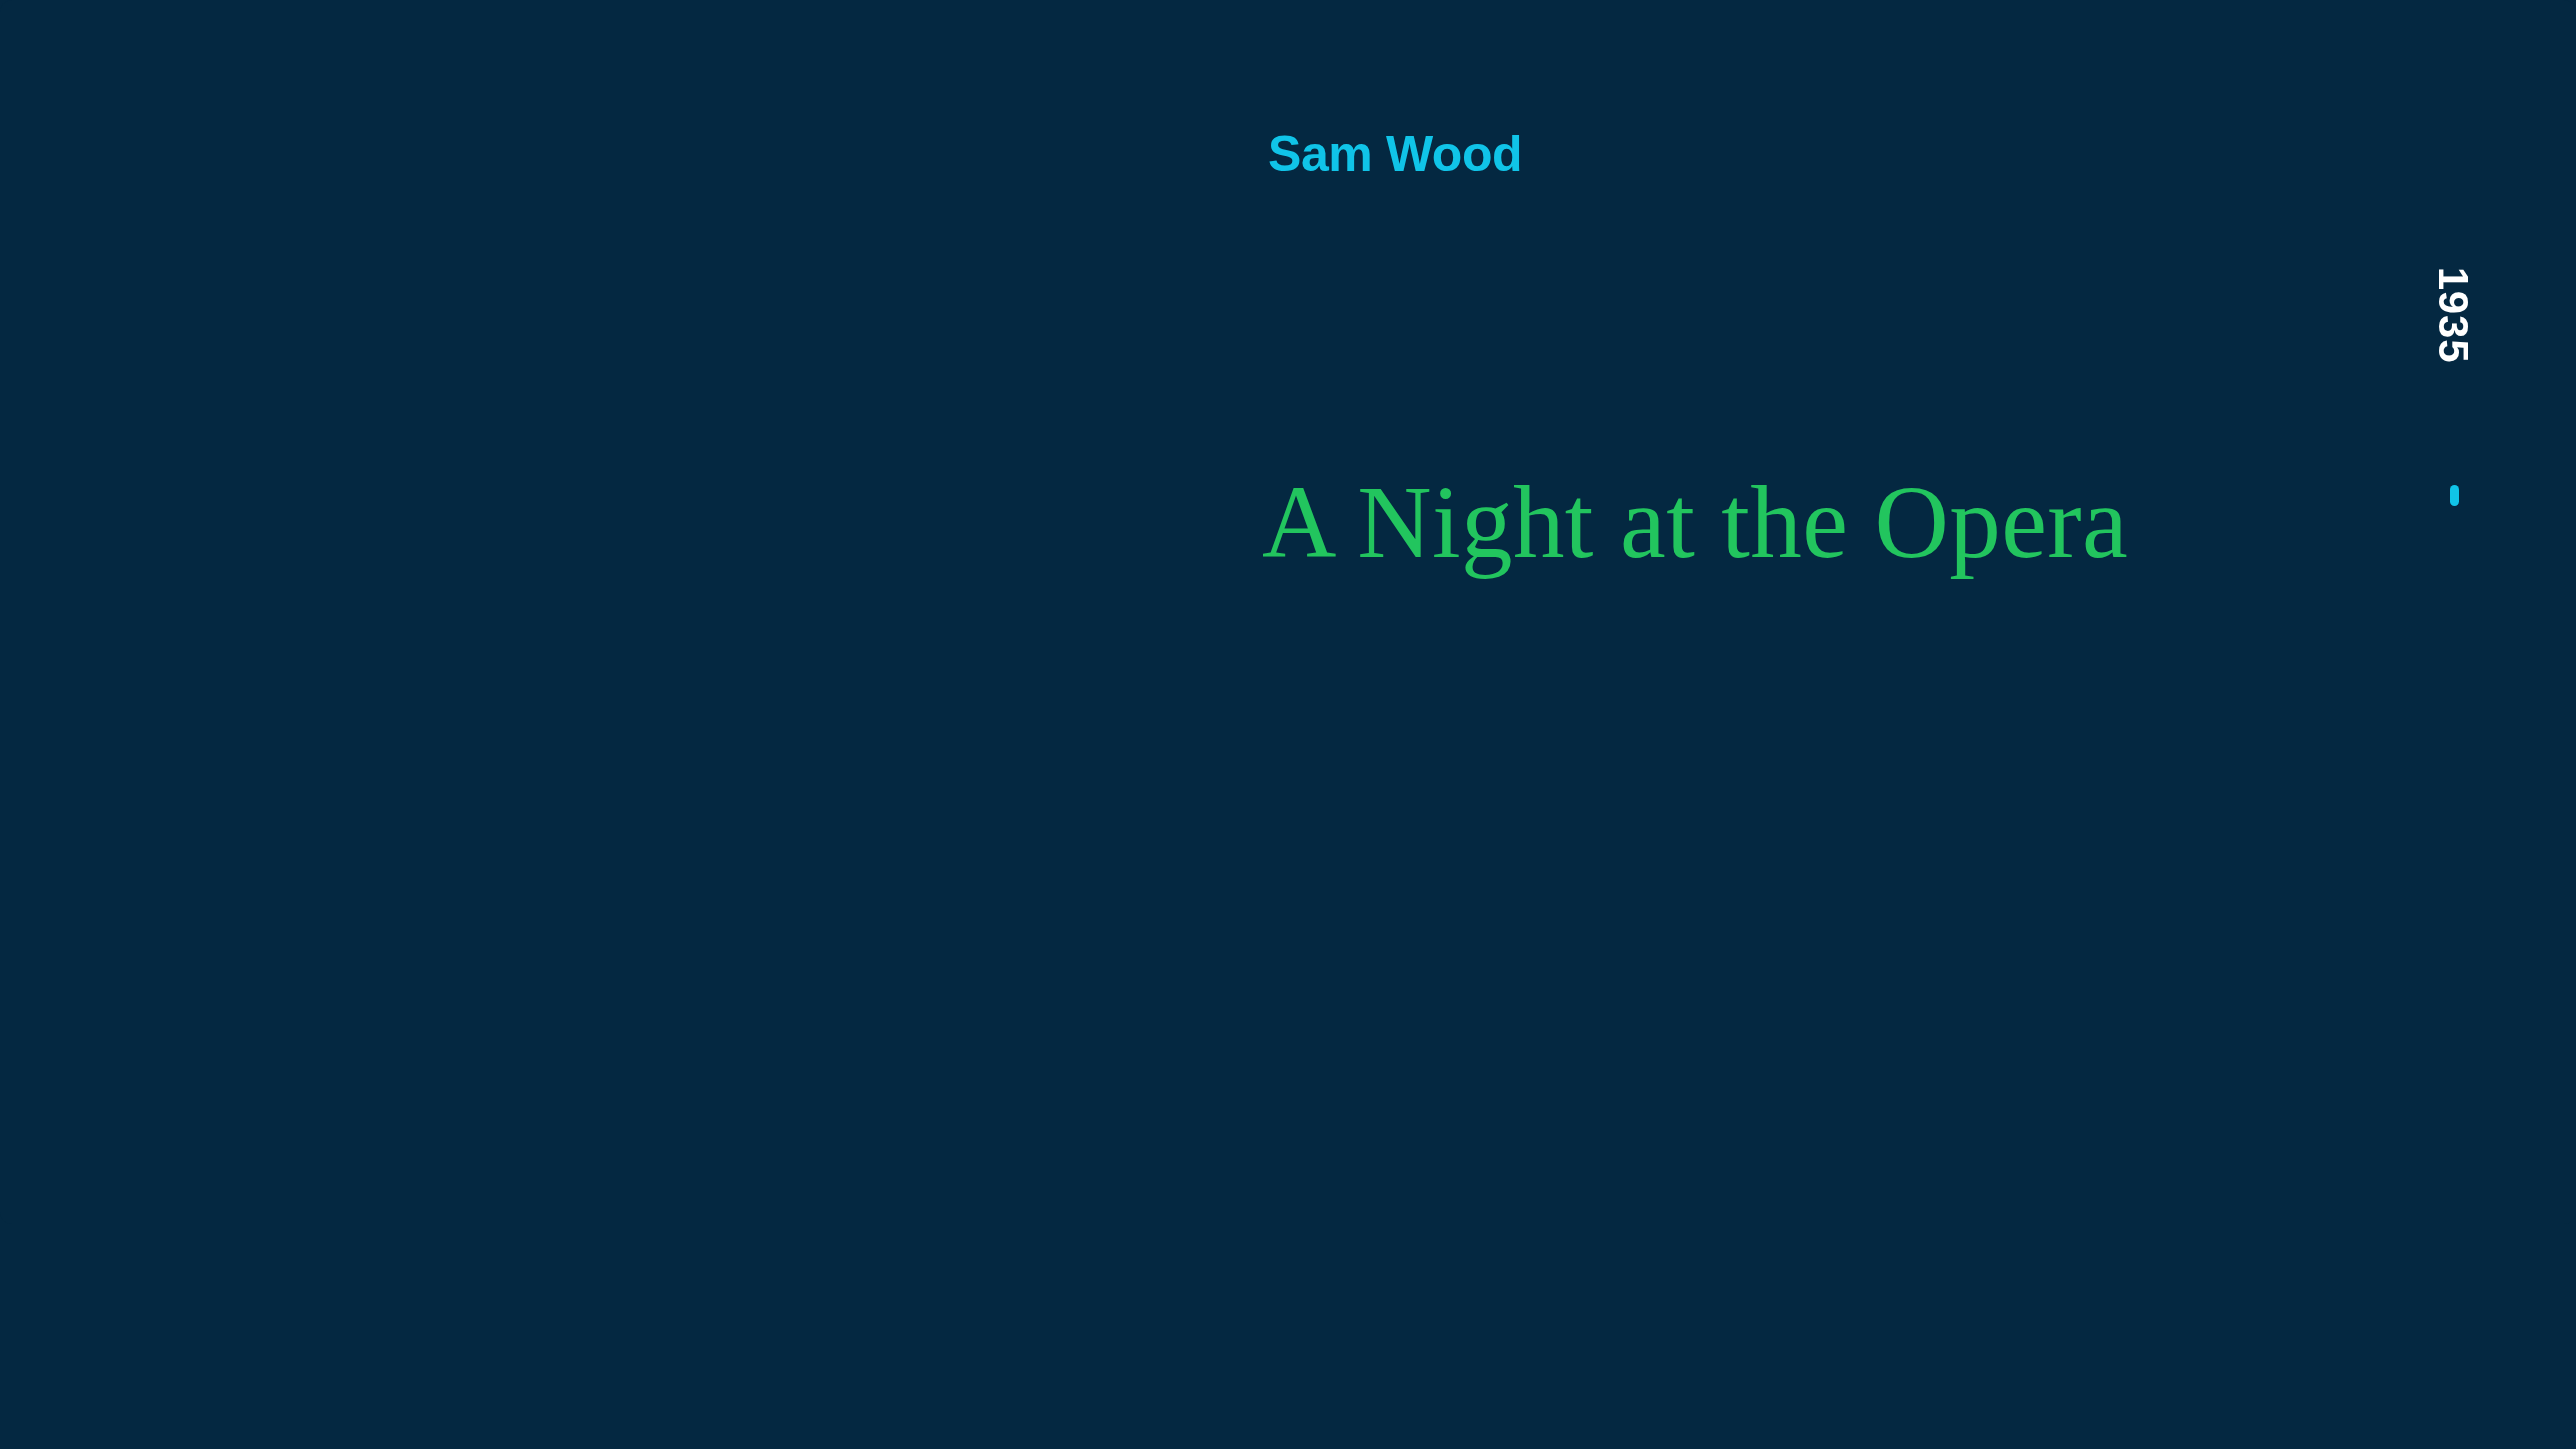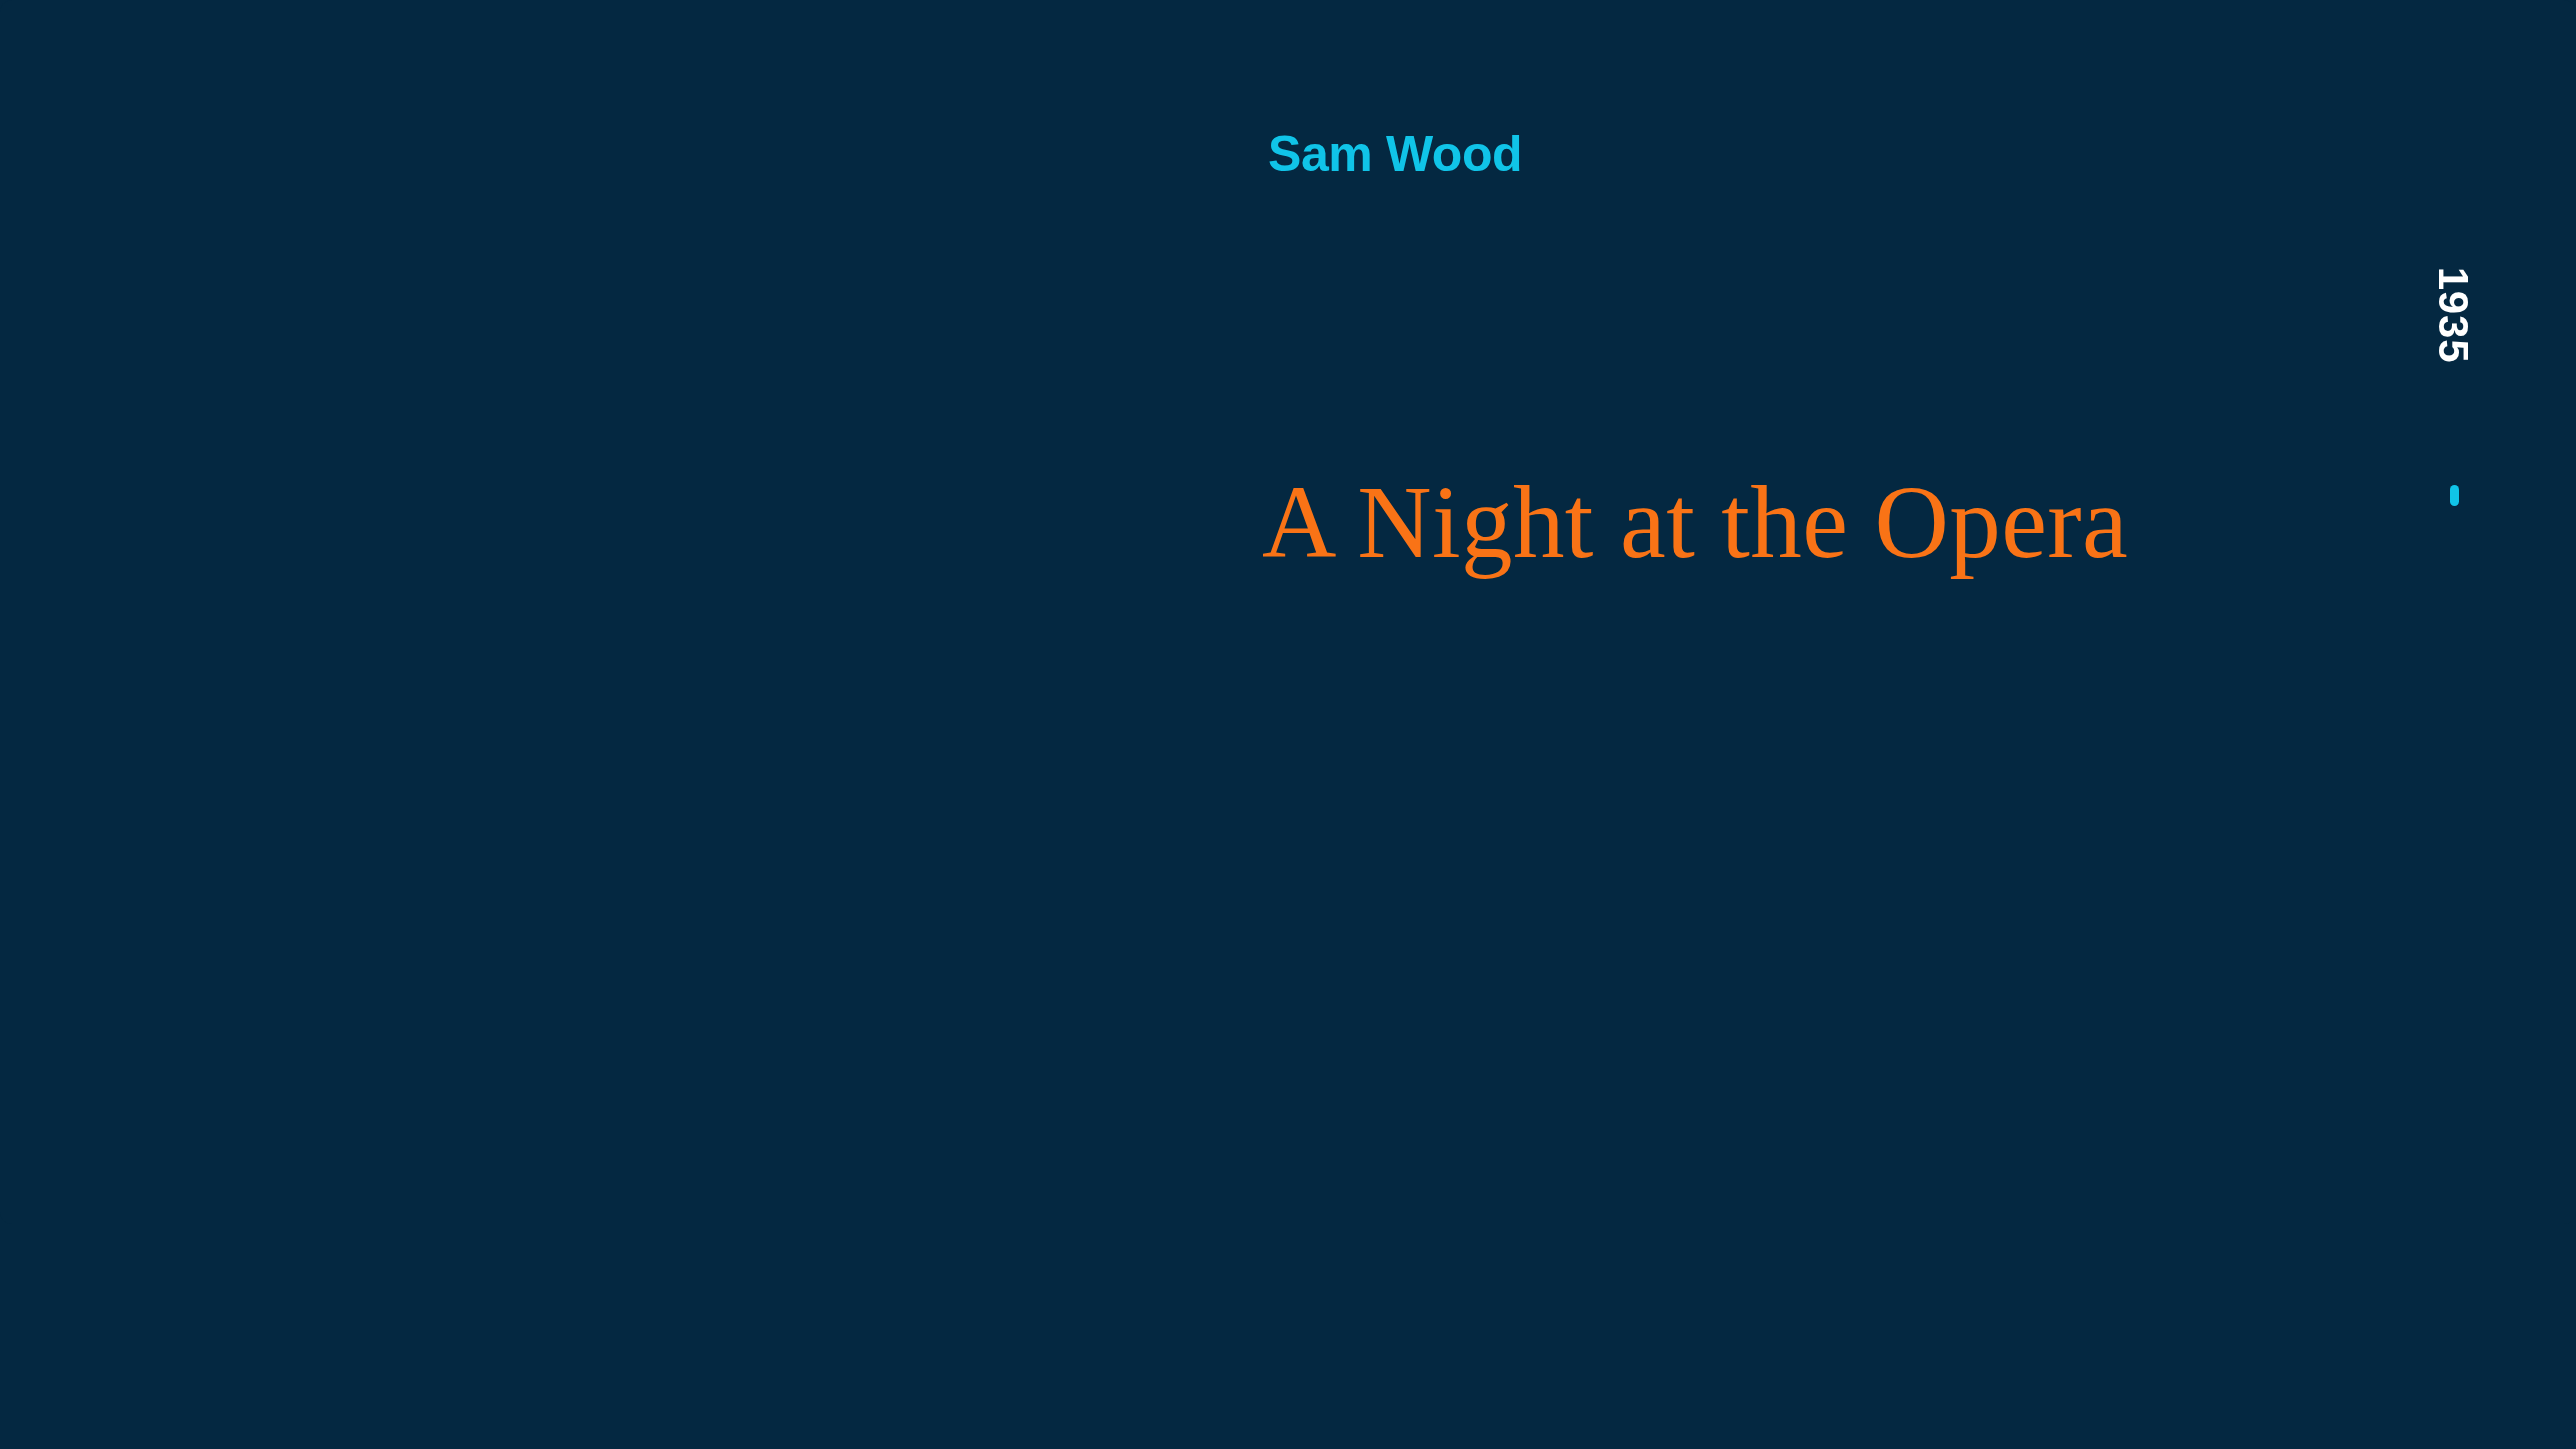--- a/index.html
+++ b/index.html
@@ -42,21 +42,21 @@
   
   .film-title {
     position: absolute;
     left: 1262px;
     top: 465px;
     font-family: "Liberation Serif", serif;
     font-weight: normal;
     font-size: 103px;
     line-height: 1.12;
     letter-spacing: 0.4px;
-    color: #f97316;
+    color: #22c55e;
     white-space: nowrap;
     margin: 0;
   }
 
   
   .year-rail {
     position: absolute;
     left: 2425px;
     top: 230px;
     width: 56px;

